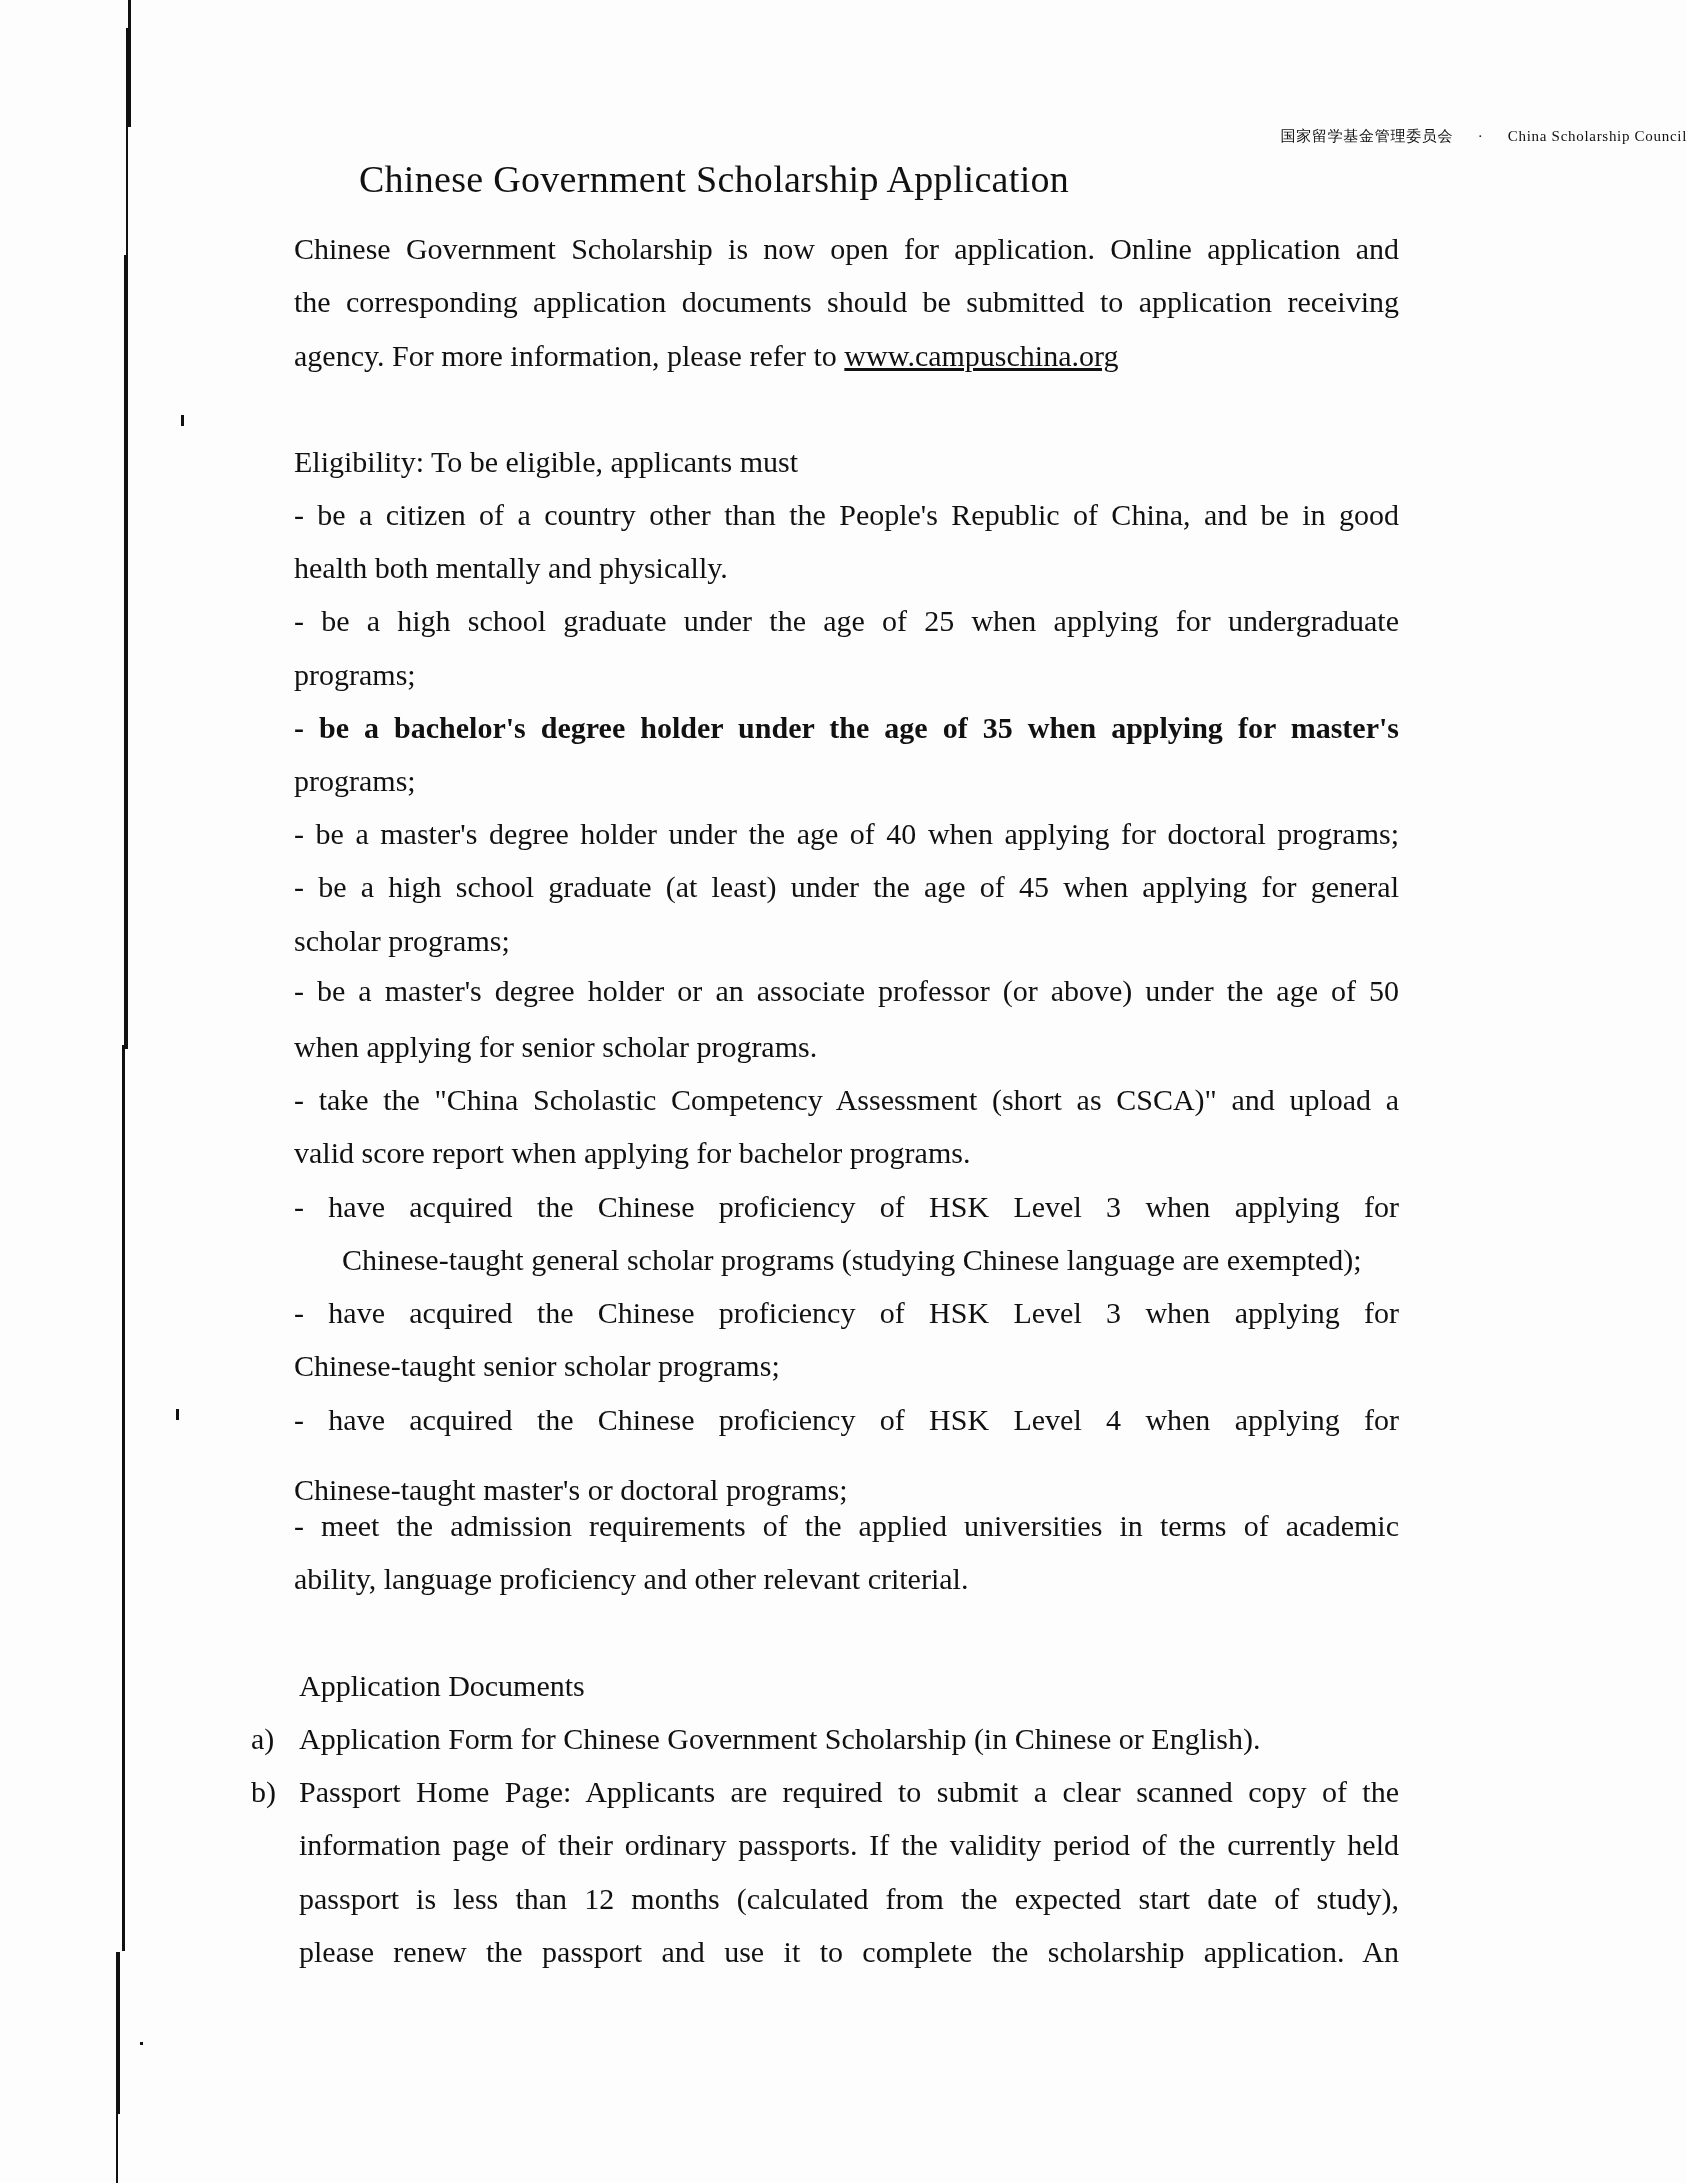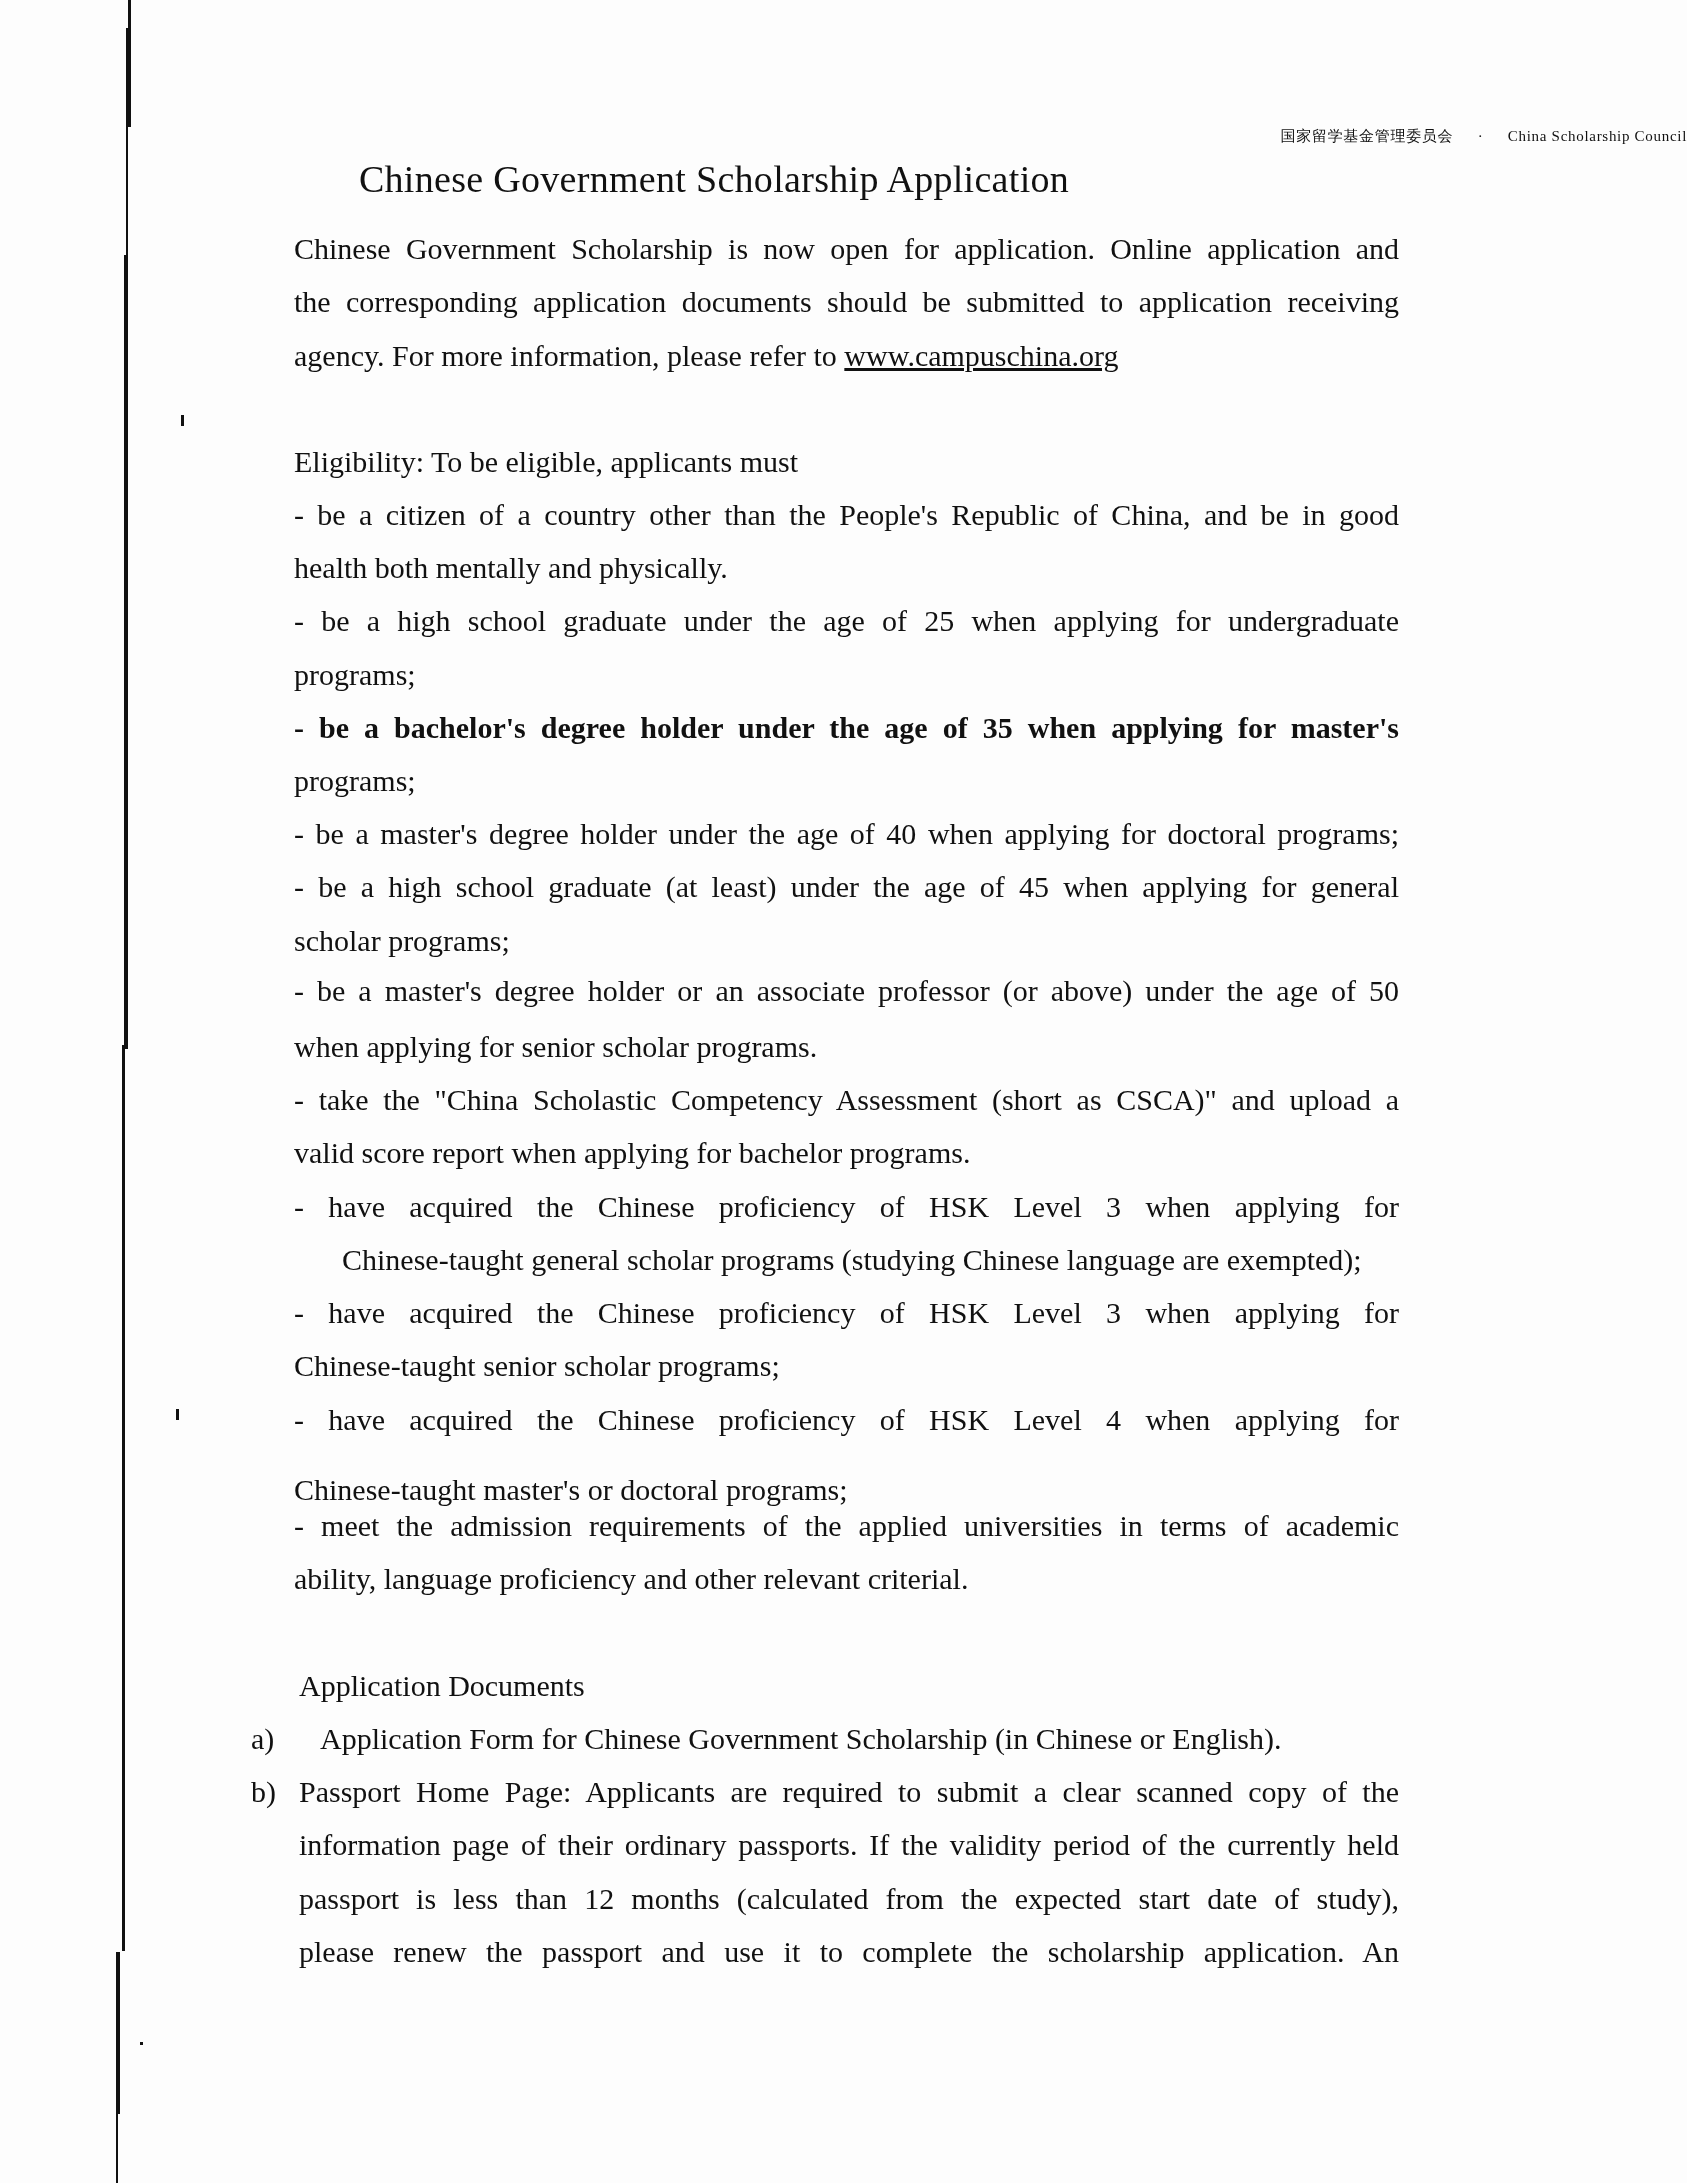--- a/index.html
+++ b/index.html
@@ -81,21 +81,21 @@
   <div class="line serif justify" style="top:1293px;">- have acquired the Chinese proficiency of HSK Level 3 when applying for</div>
   <div class="line serif" style="top:1346px;">Chinese-taught senior scholar programs;</div>
   <div class="line serif justify" style="top:1400px;">- have acquired the Chinese proficiency of HSK Level 4 when applying for</div>
   <div class="line serif" style="top:1453px;margin-top:17px;">Chinese-taught master's or doctoral programs;</div>
   <div class="line serif justify" style="top:1506px;">- meet the admission requirements of the applied universities in terms of academic</div>
   <div class="line serif" style="top:1559px;">ability,  language proficiency and other relevant criterial.</div>
 
   <div class="line serif heading-docs" style="top:1666px;">Application Documents</div>
 
   <div class="list-marker serif" style="top:1719px;">a)</div>
-  <div class="line serif indent-list" style="top:1719px;margin-left:21px;">Application Form for Chinese Government Scholarship (in Chinese or English).</div>
+  <div class="line serif indent-list" style="top:1719px;">Application Form for Chinese Government Scholarship (in Chinese or English).</div>
 
   <div class="list-marker serif" style="top:1772px;">b)</div>
   <div class="line serif indent-list justify" style="top:1772px;">Passport Home Page:  Applicants are required to submit a clear scanned copy of the</div>
   <div class="line serif indent-list justify" style="top:1825px;">information page of their ordinary passports. If the validity period of the currently held</div>
   <div class="line serif indent-list justify" style="top:1879px;">passport is less than 12 months (calculated from the expected start date of study),</div>
   <div class="line serif indent-list justify" style="top:1932px;">please renew the passport and use it to complete the scholarship application.  An</div>
 
 </div>
 
 

